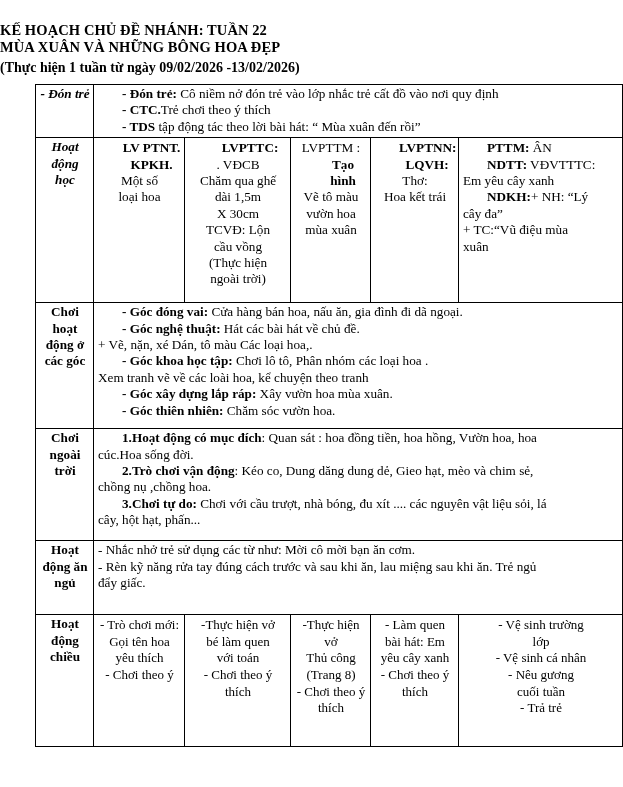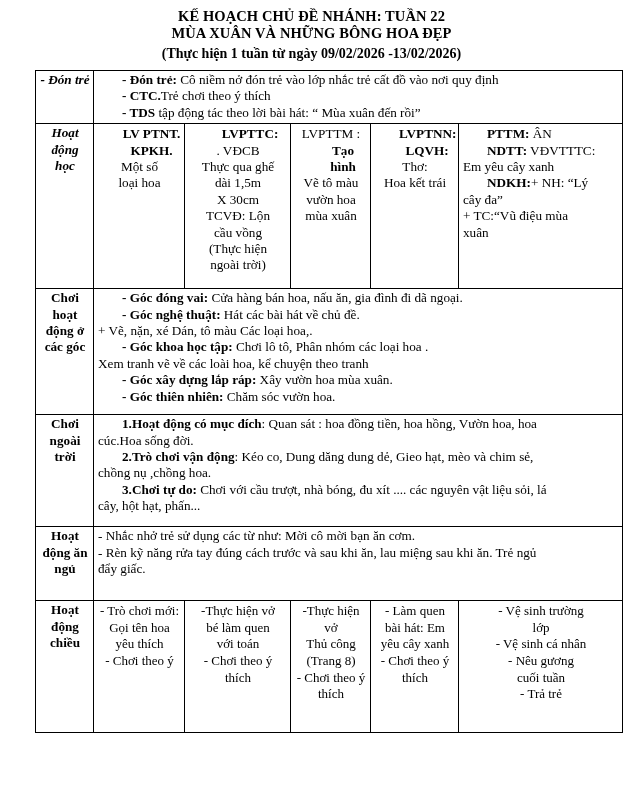--- a/index.html
+++ b/index.html
@@ -16,22 +16,21 @@
   }
   .page {
     width: 623px;
     height: 787px;
     position: relative;
     box-sizing: border-box;
   }
 
   
   .doc-header {
-    text-align: center;
-    padding-top: 8px;
+    padding-top: 22px;
   }
   .title-line-1,
   .title-line-2 {
     font-weight: bold;
     font-size: 14.5px;
     line-height: 17px;
     letter-spacing: 0.1px;
   }
   .title-line-3 {
     font-weight: bold;
@@ -149,21 +148,21 @@
       <tr class="r-don">
         <td class="rowlabel italic">- Đón trẻ</td>
         <td colspan="5">
           <span class="richlines"><span class="line"><span class="b">- Đón trẻ:</span><span> Cô niềm nở đón trẻ vào lớp nhắc trẻ cất đồ vào nơi quy định</span></span><span class="line"><span class="b">- CTC.</span><span>Trẻ chơi theo ý thích</span></span><span class="line"><span class="b">- TDS</span><span> tập động tác theo lời bài hát: “ Mùa xuân đến rồi”</span></span></span>
         </td>
       </tr>
 
       <tr class="r-hoc">
         <td class="rowlabel italic">Hoạt động học</td>
         <td class="daycell"><span><span class="line b">LV PTNT.</span><span class="line b">KPKH.</span><span class="line">Một số</span><span class="line">loại hoa</span></span></td>
-        <td class="daycell"><span><span class="line b">LVPTTC:</span><span class="line">. VĐCB</span><span class="line">Thực qua ghế</span><span class="line">dài 1,5m</span><span class="line">X 30cm</span><span class="line">TCVĐ: Lộn</span><span class="line">cầu vồng</span><span class="line">(Thực hiện</span><span class="line">ngoài trời)</span></span></td>
+        <td class="daycell"><span><span class="line b">LVPTTC:</span><span class="line">. VĐCB</span><span class="line">Chăm qua ghế</span><span class="line">dài 1,5m</span><span class="line">X 30cm</span><span class="line">TCVĐ: Lộn</span><span class="line">cầu vồng</span><span class="line">(Thực hiện</span><span class="line">ngoài trời)</span></span></td>
         <td class="daycell"><span><span class="line">LVPTTM :</span><span class="line b">Tạo hình</span><span class="line">Vẽ tô màu</span><span class="line">vườn hoa</span><span class="line">mùa xuân</span></span></td>
         <td class="daycell"><span><span class="line b">LVPTNN:</span><span class="line b">LQVH:</span><span class="line">Thơ:</span><span class="line">Hoa kết trái</span></span></td>
         <td class="daycell left-al"><span class="richlines"><span class="line"><span class="b">PTTM:</span><span> ÂN</span></span><span class="line"><span class="b"> NDTT:</span><span> VĐVTTTC:</span></span><span class="line"><span>Em yêu cây xanh</span></span><span class="line"><span class="b"> NDKH:</span><span>+ NH: “Lý</span></span><span class="line"><span>cây đa”</span></span><span class="line"><span>+ TC:“Vũ điệu mùa</span></span><span class="line"><span>xuân</span></span></span></td>
       </tr>
 
       <tr class="r-goc">
         <td class="rowlabel">Chơi hoạt động ở các góc</td>
         <td colspan="5">
           <span class="richlines"><span class="line"><span class="b">- Góc đóng vai:</span><span> Cửa hàng bán hoa, nấu ăn, gia đình đi dã ngoại.</span></span><span class="line"><span class="b">- Góc nghệ thuật:</span><span> Hát các bài hát về chủ đề.</span></span><span class="line"><span>+ Vẽ, nặn, xé Dán, tô màu Các loại hoa,.</span></span><span class="line"><span class="b">- Góc khoa học tập:</span><span> Chơi lô tô, Phân nhóm các loại hoa .</span></span><span class="line"><span> Xem tranh vẽ về các loài hoa,  kể chuyện theo tranh</span></span><span class="line"><span class="b">- Góc xây dựng lắp ráp:</span><span> Xây vườn hoa mùa xuân.</span></span><span class="line"><span class="b">- Góc thiên nhiên:</span><span> Chăm sóc vườn hoa.</span></span></span>
         </td>

